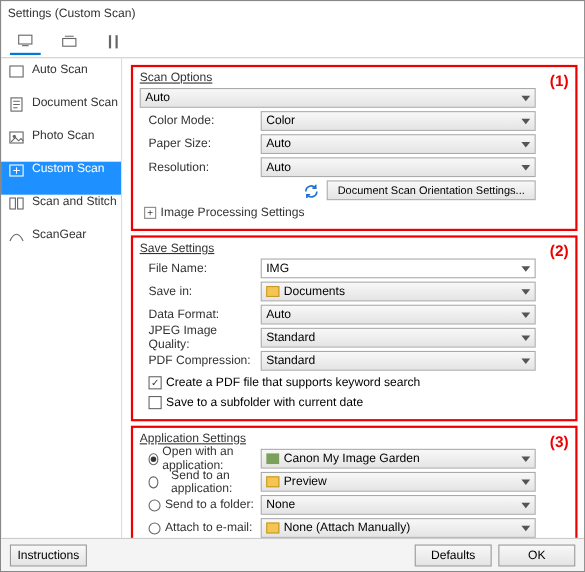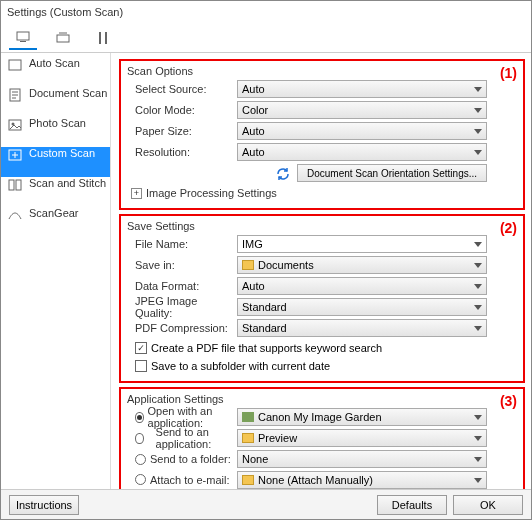--- a/index.html
+++ b/index.html
@@ -9,21 +9,21 @@
 .toolbar .tbtn { width: 28px; height: 24px; display: flex; align-items: center; justify-content: center; color: #666; }
 .toolbar .tbtn.active { border-bottom: 2px solid #0078d7; color: #0078d7; }
 .main { display: flex; height: calc(100% - 22px - 30px - 30px); }
 .sidebar { width: 110px; border-right: 1px solid #ddd; padding-top: 4px; }
 .sbitem { display: flex; align-items: flex-start; height: 30px; padding-left: 6px; gap: 6px; color: #333; cursor: pointer; }
 .sbitem.active { background: #1e90ff; color: #fff; }
 .sbicon { width: 16px; height: 16px; display: inline-block; color: #666; }
 .sbitem.active .sbicon { color: #fff; }
 .content { flex: 1; padding: 6px 6px 6px 8px; overflow: hidden; }
 .group { border: 2px solid #e00; padding: 4px 6px 6px 6px; margin-bottom: 4px; position: relative; }
-.group-title { font-size: 11px; color: #333; margin-bottom: 2px; }
+.group-title { font-size: 11px; color: #333; margin-bottom: 2px; text-decoration: underline; }
 .rownum { position: absolute; top: 4px; right: 6px; color: #e00; font-weight: bold; font-size: 14px; }
 .row { display: flex; align-items: center; height: 20px; margin: 1px 0; }
 .row label { width: 110px; color: #333; padding-left: 8px; }
 .sel { flex: 1; height: 18px; background: linear-gradient(#f8f8f8,#e4e4e4); border: 1px solid #aaa; display: flex; align-items: center; padding: 0 4px; position: relative; font-size: 11px; margin-right: 30px; }
 .sel::after { content: ""; position: absolute; right: 4px; top: 6px; border-left: 4px solid transparent; border-right: 4px solid transparent; border-top: 5px solid #555; }
 .btnwide { height: 18px; background: linear-gradient(#f8f8f8,#e4e4e4); border: 1px solid #aaa; display: flex; align-items: center; justify-content: center; padding: 0 8px; font-size: 10px; }
 .orient-row { display: flex; justify-content: flex-end; margin: 2px 30px 2px 0; gap: 6px; align-items: flex-end; }
 .refresh { width: 16px; height: 16px; color: #1e6fd6; }
 .expander { display: flex; align-items: center; gap: 4px; padding-left: 4px; height: 18px; color: #333; }
 .expander .box { width: 11px; height: 11px; border: 1px solid #888; display: flex; align-items: center; justify-content: center; font-size: 9px; line-height: 9px; }
@@ -106,21 +106,20 @@
         </svg>
         <span>ScanGear</span>
       </div>
   </div>
 
   <div class="content">
     <div class="group">
       <div class="rownum">(1)</div>
       <div class="group-title">Scan Options</div>
       <div class="row">
-          <label>Select Source:</label>
           <div class="sel">
             <span>Auto</span>
           </div>
         </div>
       <div class="row">
           <label>Color Mode:</label>
           <div class="sel">
             <span>Color</span>
           </div>
         </div>
@@ -221,21 +220,21 @@
       <div class="row">
           <label style="display:flex;align-items:center;gap:4px">
             <span class="radio"></span>
             <span>Send to a folder:</span>
           </label>
           <div class="sel">
             <span>None</span>
           </div>
         </div>
       <div class="row">
-          <label style="display:flex;align-items:flex-start;gap:4px">
+          <label style="display:flex;align-items:flex-end;gap:4px">
             <span class="radio"></span>
             <span>Attach to e-mail:</span>
           </label>
           <div class="sel">
             <span class="folico"></span>
             <span>None (Attach Manually)</span>
           </div>
         </div>
 
     </div>

